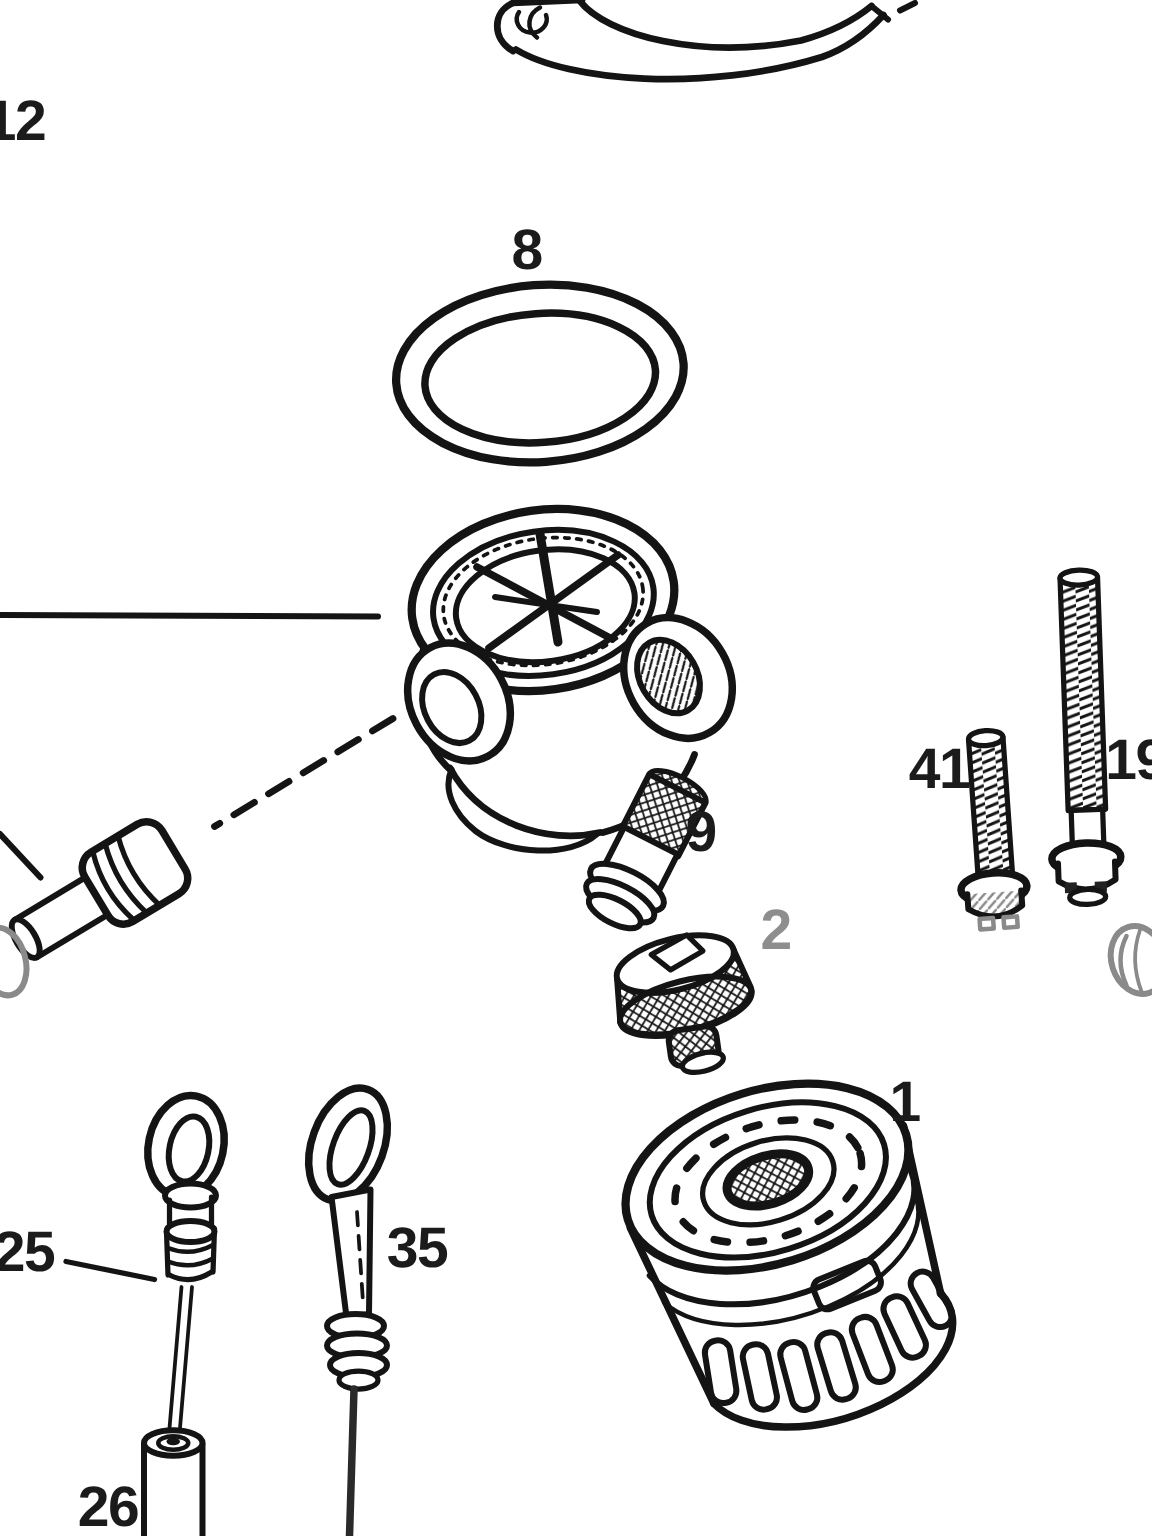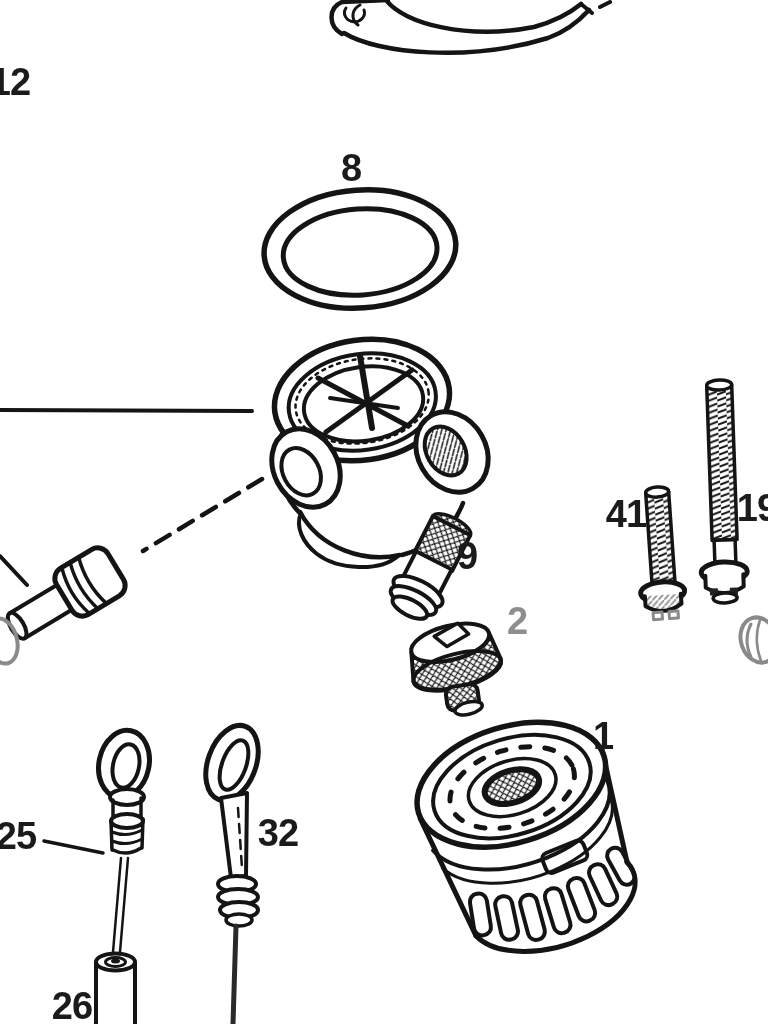--- a/index.html
+++ b/index.html
@@ -210,16 +210,16 @@
 </svg>
 
   <div class="part-label" style="left:10px;top:82px">12</div>
   <div class="part-label" style="left:351px;top:168px">8</div>
   <div class="part-label" style="left:467px;top:556px">9</div>
   <div class="part-label muted" style="left:517px;top:621px">2</div>
   <div class="part-label" style="left:603px;top:736px">1</div>
   <div class="part-label" style="left:626px;top:514px">41</div>
   <div class="part-label" style="left:757px;top:508px">19</div>
   <div class="part-label" style="left:16px;top:836px">25</div>
-  <div class="part-label" style="left:278px;top:833px">32</div>
+  <div class="part-label" style="left:278px;top:833px">35</div>
   <div class="part-label" style="left:72px;top:1006px">26</div>
 
 </div>
 
 </body></html>

